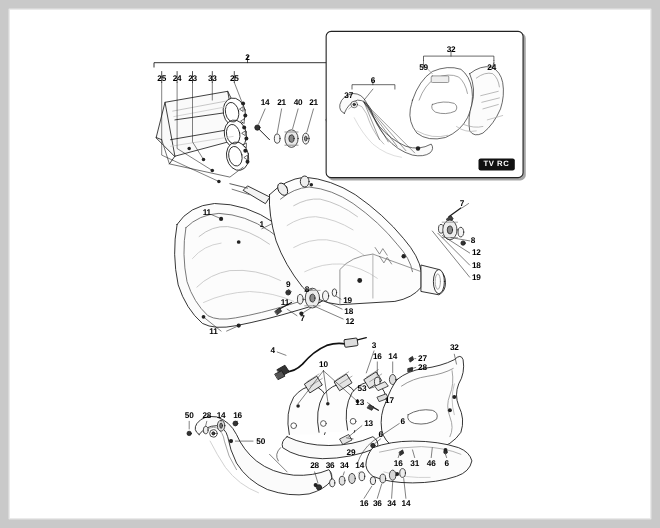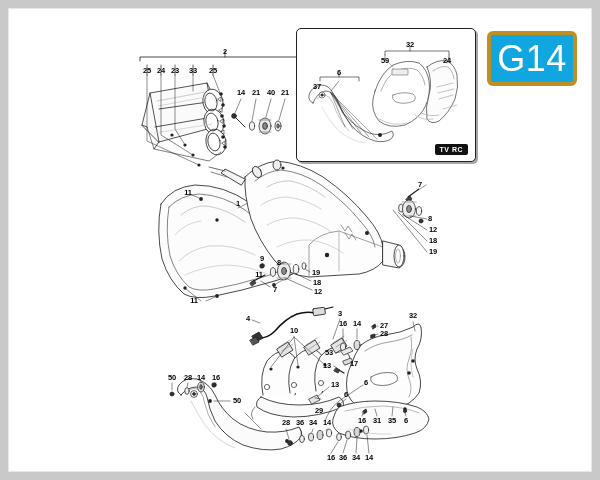--- a/index.html
+++ b/index.html
@@ -464,21 +464,21 @@
       <span class="lbl" style="left:277px;top:414px">28</span>
       <span class="lbl" style="left:291px;top:414px">36</span>
       <span class="lbl" style="left:304px;top:414px">34</span>
       <span class="lbl" style="left:318px;top:414px">14</span>
       <span class="lbl" style="left:322px;top:449px">16</span>
       <span class="lbl" style="left:334px;top:449px">36</span>
       <span class="lbl" style="left:347px;top:449px">34</span>
       <span class="lbl" style="left:360px;top:449px">14</span>
       <span class="lbl" style="left:353px;top:412px">16</span>
       <span class="lbl" style="left:368px;top:412px">31</span>
-      <span class="lbl" style="left:383px;top:412px">35</span>
+      <span class="lbl" style="left:383px;top:412px">46</span>
       <span class="lbl" style="left:397px;top:412px">6</span>
     </div>
 
     <div id="inset">
       <svg id="insetArt" viewBox="0 0 180 134">
         <g fill="none" stroke="#1a1a1a" stroke-width="0.6" stroke-linejoin="round" stroke-linecap="round">
 
           <path d="M88,26 L88,22 L152,22 L152,26"></path>
           <path d="M113,22 L113,18"></path>
 
@@ -529,18 +529,15 @@
 
       <span class="lbl" style="left:113px;top:16px">32</span>
       <span class="lbl" style="left:88px;top:32px">59</span>
       <span class="lbl" style="left:150px;top:32px">24</span>
       <span class="lbl" style="left:42px;top:44px">6</span>
       <span class="lbl" style="left:20px;top:58px">37</span>
 
       <div id="tvrc">TV RC</div>
     </div>
 
-    <div id="badge">
-      <span>G14</span>
-    </div>
 
   </div>
 </div>
 
 </body></html>

